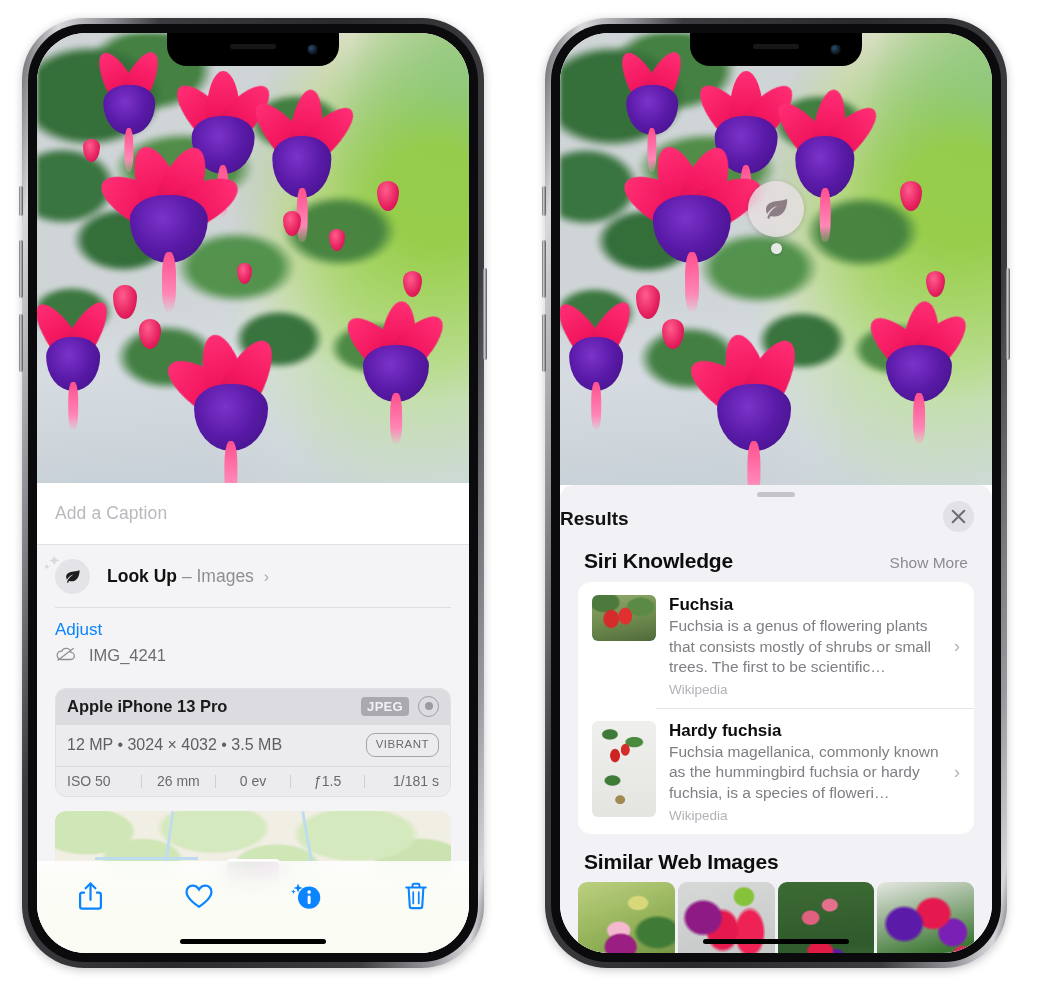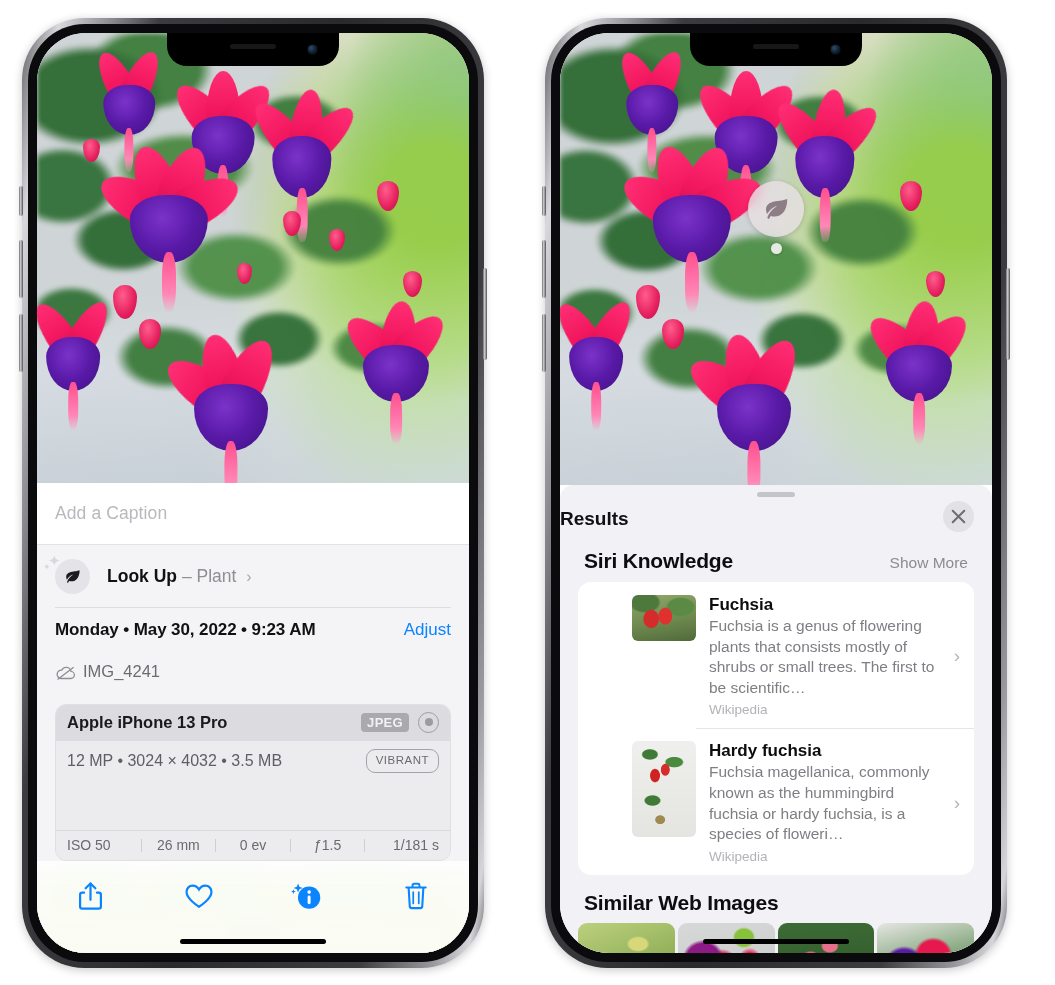--- a/index.html
+++ b/index.html
@@ -151,21 +151,21 @@
   .leaf-badge .s2 { top: 4px; left: -12px; font-size: 9px; }
   .lookup-text { font-size: 17.5px; font-weight: 700; color: #111; }
   .lookup-text .sub { font-weight: 400; color: #8e8e93; }
   .lookup-chev { margin-left: 5px; color: #a8a8ad; font-size: 16px; font-weight: 400; }
 
   .info-block { background: #f4f4f7; padding: 0 18px 10px; }
   .hr { height: .5px; background: #dededf; margin: 0 0 12px 0; }
   .date-row { display: flex; align-items: baseline; justify-content: space-between; }
   .date-txt { font-size: 17px; font-weight: 700; color: #111; letter-spacing: -.1px; }
   .adjust { font-size: 17px; color: #0a84ff; }
-  .file-row { display: flex; align-items: flex-end; gap: 6px; margin-top: 22px; }
+  .file-row { display: flex; align-items: flex-start; gap: 12px; margin-top: 6px; }
   .file-name { font-size: 16.5px; color: #6c6c70; }
 
   .meta-card {
     margin: 13px 18px 0; border-radius: 11px; overflow: hidden;
     background: #ececef; border: .5px solid #e0e0e3;
   }
   .meta-head {
     display: flex; align-items: center; justify-content: space-between;
     background: #dcdce0; padding: 7px 11px 8px;
   }
@@ -182,21 +182,21 @@
   .raw-dot i { width: 8px; height: 8px; border-radius: 50%; background: #9b9ba1; display: block; }
   .meta-body { padding: 8px 11px 9px; background: #ececef; }
   .meta-line { font-size: 16px; color: #5f5f63; line-height: 1.55; }
   .meta-line2 { display: flex; align-items: center; justify-content: space-between; }
   .chip-vibrant {
     border: 1px solid #a3a3a9; color: #6a6a6f; font-size: 11.5px; letter-spacing: .5px;
     padding: 2px 9px; border-radius: 9px;
   }
   .meta-foot {
     display: flex; align-items: center; border-top: .5px solid #dadade;
-    padding: 6px 11px 7px; background: #ececef; margin-top: 48px;
+    padding: 6px 11px 7px; background: #ececef;
   }
   .meta-foot span { flex: 1; text-align: center; font-size: 14px; color: #6a6a6f; }
   .meta-foot span:first-child { text-align: left; }
   .meta-foot span:last-child { text-align: right; }
   .meta-foot .sep2 { flex: none; width: 1px; height: 13px; background: #cfcfd3; }
 
   
   .map {
     position: relative; margin: 14px 18px 0; height: 78px;
     border-radius: 11px 11px 0 0; overflow: hidden;
@@ -255,21 +255,21 @@
     position: absolute; right: 18px; top: 4px;
     width: 31px; height: 31px; border-radius: 50%; background: #e1e1e6;
     display: flex; align-items: center; justify-content: center;
   }
   .sec-head {
     display: flex; align-items: baseline; justify-content: space-between;
     padding: 8px 24px 9px;
   }
   .sec-title { font-size: 21px; font-weight: 700; color: #0d0d0f; letter-spacing: -.2px; }
   .sec-more { font-size: 15.5px; color: #8b8b90; }
-  .kcard { margin: 0 18px; background: #fff; border-radius: 13px; overflow: hidden; padding-left: 40px; }
+  .kcard { margin: 0 18px; background: #fff; border-radius: 13px; overflow: hidden; }
   .krow { display: flex; padding: 13px 14px 11px; gap: 13px; position: relative; }
   .krow + .krow::before {
     content:''; position:absolute; left: 78px; right: 0; top: 0; height: .5px; background: #e6e6ea;
   }
   .kthumb { width: 64px; height: 0; flex: none; border-radius: 6px; overflow: hidden; background:#ddd; }
   .kthumb.t1 { height: 46px;
     background:
       radial-gradient(ellipse 16% 26% at 30% 52%, #d42b2b 0 70%, rgba(212,43,43,0) 82%),
       radial-gradient(ellipse 14% 24% at 52% 46%, #e03030 0 70%, rgba(224,48,48,0) 82%),
       radial-gradient(ellipse 30% 28% at 20% 16%, #4d7a3c 0 70%, rgba(77,122,60,0) 84%),
@@ -437,29 +437,28 @@
               <div class="leaf-badge">
                 <span class="spark s1">✦</span>
                 <span class="spark s2">✦</span>
                 <svg class="leaf-svg" width="19" height="19" viewBox="0 0 24 24" aria-hidden="true">
                   <path d="M21 4c0 0-3.4 1.2-7.6 1.6C8.3 6.1 4 7.8 4 12.4c0 2.1 1 3.6 1 3.6S7.4 11 13 9.4C9.6 12 6.3 14.7 5 19.2c.6.4 1.4.8 1.4.8s.7-1.6 1.4-2.4c1 .3 2 .4 3 .4 5.7 0 10.2-4.6 10.2-14z" fill="#1c1c1e"></path>
                 </svg>
               </div>
               <div class="lookup-text">
                 <span>Look Up</span>
                 <span class="sub">–</span>
-                <span class="sub">Plant</span>
+                <span class="sub">Images</span>
                 <span class="lookup-chev">›</span>
               </div>
             </div>
 
             <div class="info-block">
               <div class="hr"></div>
               <div class="date-row">
-                <span class="date-txt">Monday • May 30, 2022 • 9:23 AM</span>
                 <span class="adjust">Adjust</span>
               </div>
               <div class="file-row">
                 <svg width="22" height="16" viewBox="0 0 26 18" aria-hidden="true">
                   <path d="M7 15.5h11.5a4.2 4.2 0 0 0 .4-8.4A5.8 5.8 0 0 0 8 5.6 4.6 4.6 0 0 0 7 15.5z" fill="none" stroke="#8e8e93" stroke-width="1.5"></path>
                   <line x1="3" y1="16.6" x2="22" y2="2.2" stroke="#8e8e93" stroke-width="1.5"></line>
                 </svg>
                 <span class="file-name">IMG_4241</span>
               </div>
             </div>

